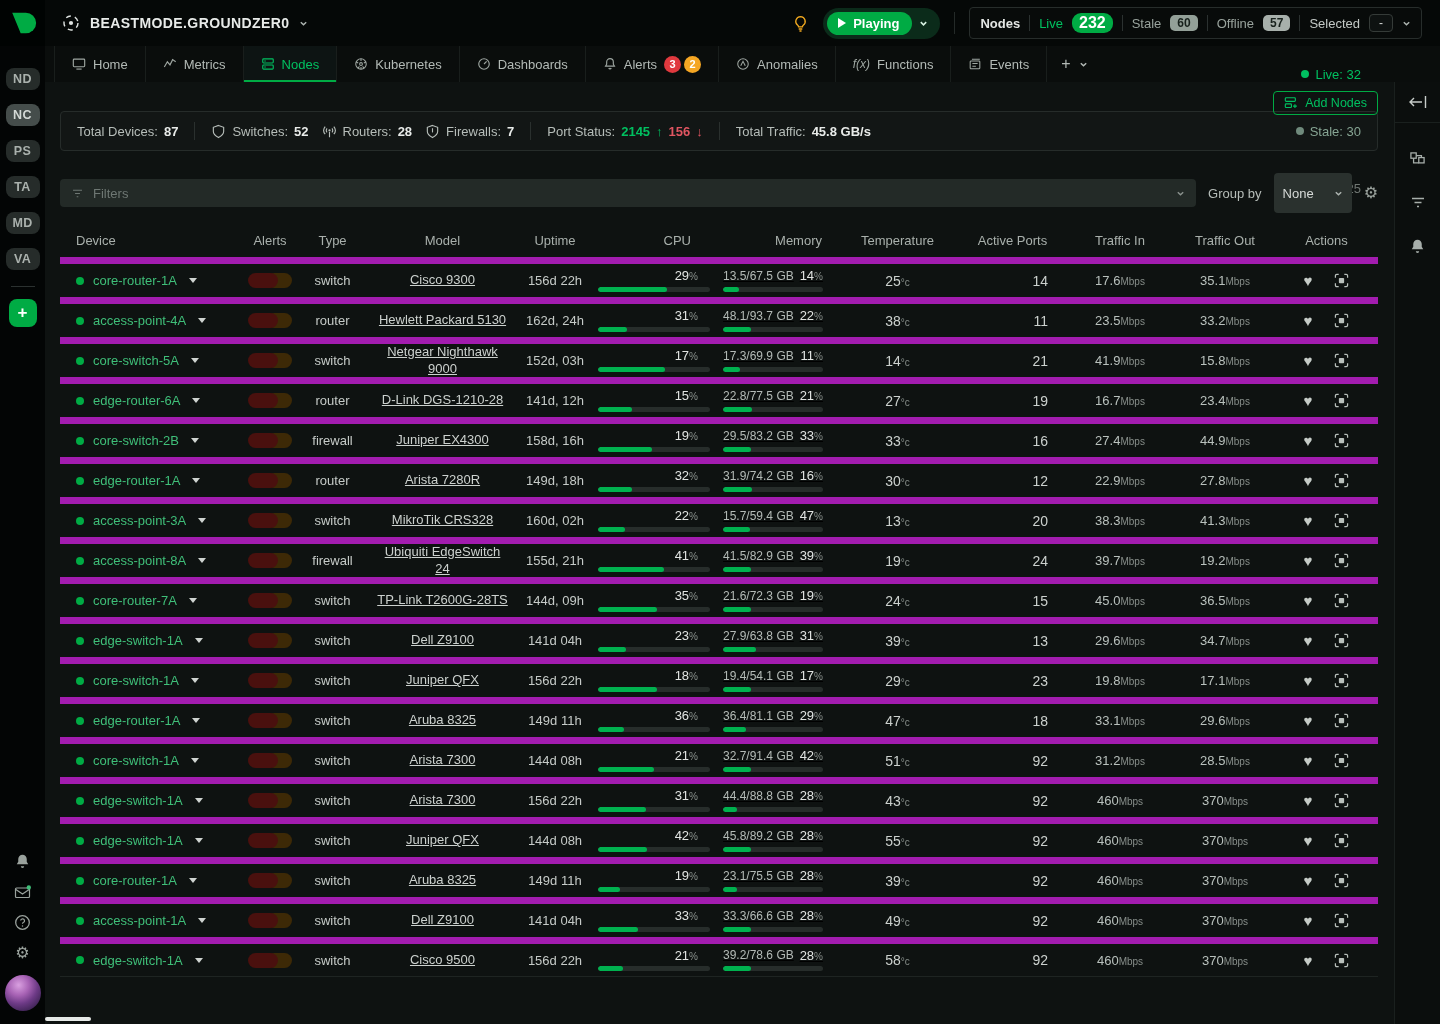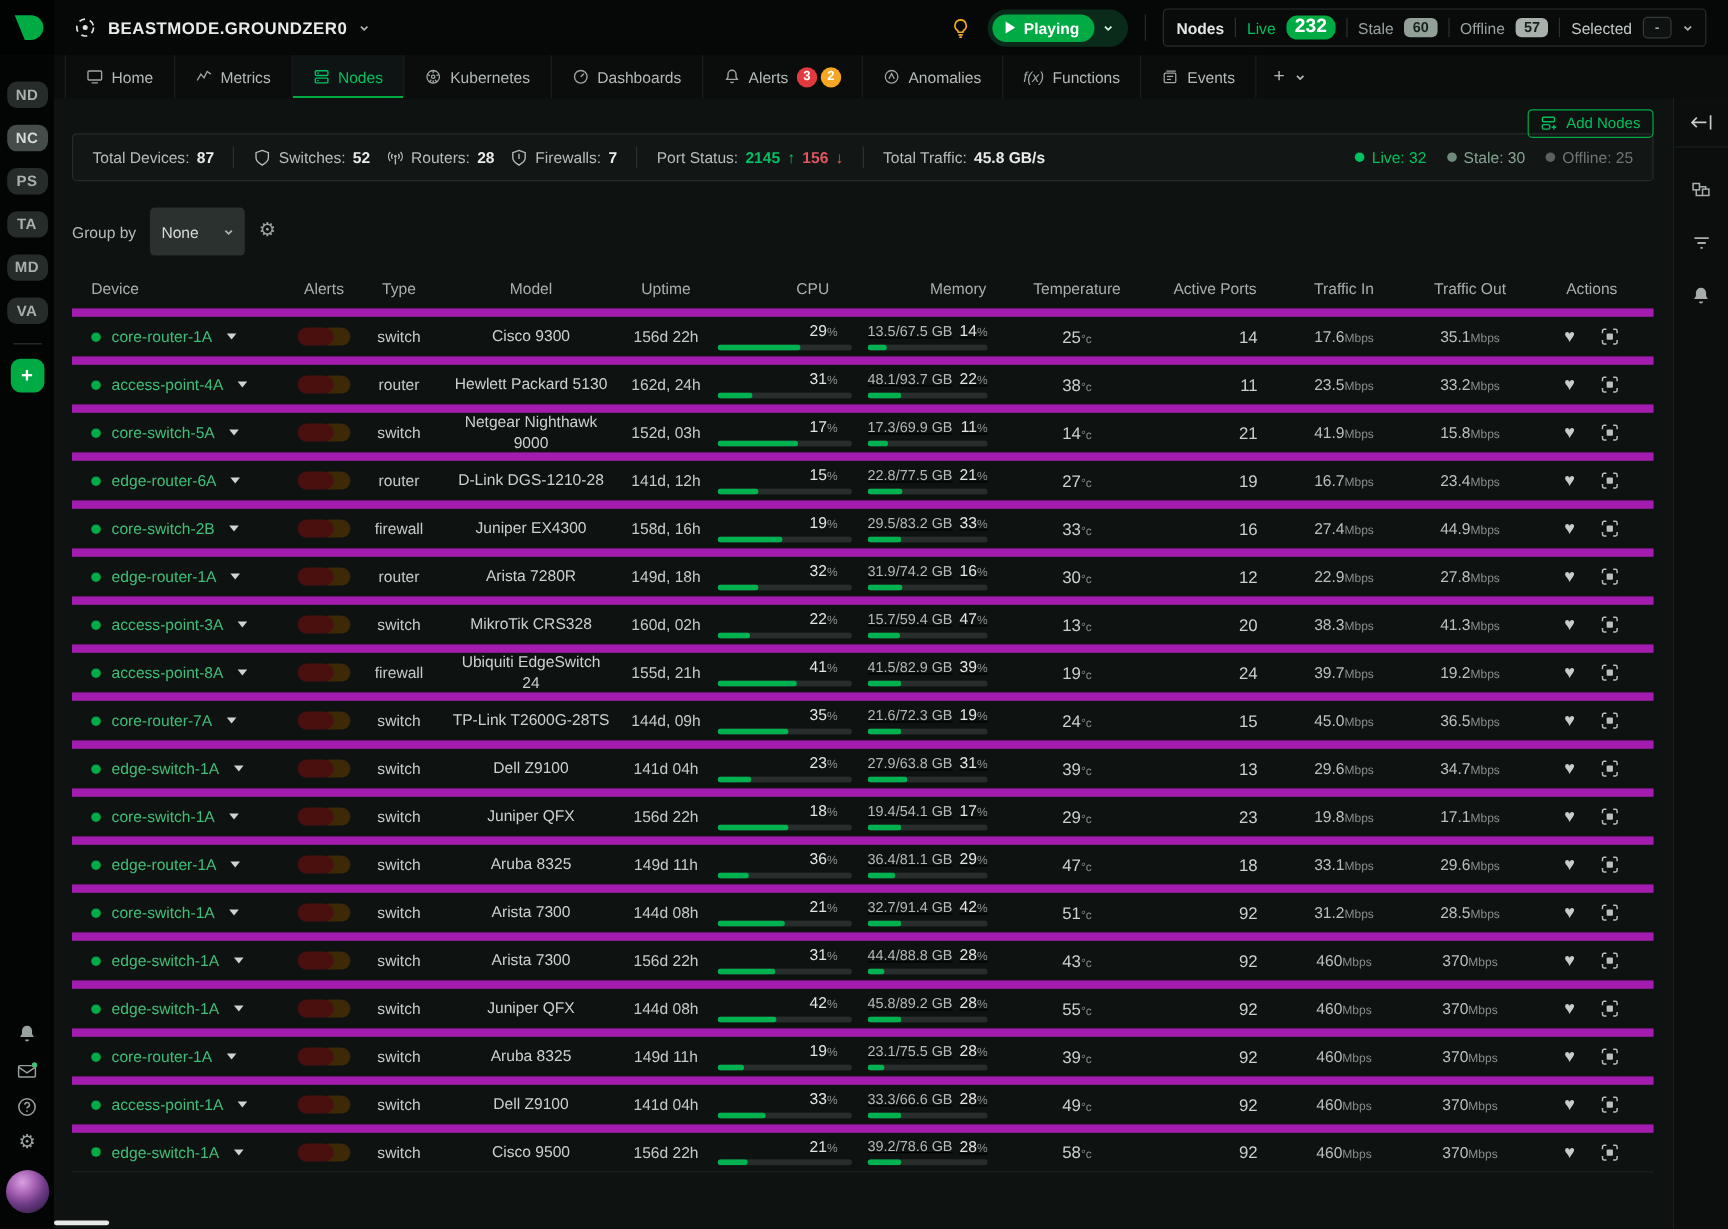--- a/index.html
+++ b/index.html
@@ -82,21 +82,21 @@
   
   .statsbar { margin-top:16px; height:40px; border:1px solid #262c2a; border-radius:4px; background:#121615;
      display:flex; align-items:center; padding:0 16px; gap:13px; font-size:13px; color:#b6bdb9; }
   .sv { font-weight:700; color:#e8ebe9; }
   .s-vdiv { width:1px; height:18px; background:#2a302e; margin:0 3px; }
   .s-item { display:flex; align-items:center; gap:6px; }
   .up-num { color:#00c060; font-weight:700; }
   .dn-num { color:#e05561; font-weight:700; }
   .arrow-up { color:#00c060; font-size:13px; }
   .arrow-dn { color:#e05561; font-size:13px; }
-  .stats-right { margin-left:auto; display:flex; align-items:flex-start; gap:17px; }
+  .stats-right { margin-left:auto; display:flex; align-items:flex-end; gap:42px;flex-direction:column; }
   .dot { width:8px; height:8px; border-radius:50%; display:inline-block; }
   .st-live { color:#00c060; } .st-live .dot { background:#00c060; }
   .st-stale { color:#86a493; } .st-stale .dot { background:#6f8a7c; }
   .st-off { color:#6f7672; } .st-off .dot { background:#5a615e; }
 
   
   .filterrow { margin-top:22px; display:flex; align-items:center; gap:12px; }
   .filter-input { flex:1; height:28px; background:#232a27; border-radius:4px; display:flex; align-items:center;
      padding:0 11px; gap:9px; }
   .filter-input input { background:transparent; border:none; outline:none; color:#aeb5b1; font-size:13px; flex:1;
@@ -116,21 +116,21 @@
   .tbody .row:last-child { border-bottom:1px solid #1e2422; }
   .c { text-align:center; font-size:13px; color:#c6cbc8; }
   .cell-device { display:flex; align-items:center; gap:9px; padding-left:16px; }
   .devdot { width:8px; height:8px; border-radius:50%; background:#00ab44; flex:0 0 8px; }
   .devname { color:#3fbf79; font-size:13px; cursor:pointer; }
   .devchev { width:0; height:0; border-left:4px solid transparent; border-right:4px solid transparent;
      border-top:5px solid #cfd4d1; margin-left:3px; cursor:pointer; }
   .cell-alerts { display:flex; justify-content:center; align-items:center; }
   .pill-red { width:30px; height:15px; border-radius:8px; background:#4a100e; position:relative; z-index:2; }
   .pill-amber { width:25px; height:15px; border-radius:8px; background:#3d2906; margin-left:-11px; z-index:1; }
-  .cell-model { text-align:center; font-size:13px; color:#ccd1ce; line-height:1.25; padding:0 12px; }
+  .cell-model { text-align:center; font-size:13px; color:#ccd1ce; line-height:1.25; padding:0 12px;text-decoration:underline; }
   .cpu-wrap { width:112px; margin-left:auto; margin-right:5px; }
   .pct-line { text-align:right; padding-right:12px; font-size:13px; color:#e2e5e3; line-height:1.1; }
   .pct-sign { font-size:10px; color:#8a918d; }
   .bar { height:5px; border-radius:3px; background:#272d2b; overflow:hidden; margin-top:3px; }
   .bar > i { display:block; height:100%; background:#00b14f; border-radius:3px; }
   .mem-wrap { width:100px; margin-left:8px; }
   .mem-line { display:flex; justify-content:space-between; align-items:center; line-height:1.1;text-decoration:underline; }
   .mem-txt { font-size:12px; color:#b4bbb7; white-space:nowrap; }
   .mem-pct { font-size:13px; color:#e2e5e3; }
   .cell-temp { text-align:center; font-size:14px; color:#ccd1ce; }
@@ -387,20 +387,29 @@
               <span>Stale: 30</span>
             </span>
           <span class="s-item st-off">
               <span class="dot"></span>
               <span>Offline: 25</span>
             </span>
         </span>
       </div>
 
       <div class="filterrow">
+        <div class="filter-input">
+          <svg width="13" height="13" viewBox="0 0 16 16" fill="none" stroke="#6e7773" stroke-width="1.5">
+              <path d="M2.5 4 h11 M5 8 h6 M7 12 h2"></path>
+            </svg>
+          <input placeholder="Filters" style="">
+          <svg class="chev" viewBox="0 0 10 10" fill="none" stroke="#8a918d" stroke-width="1.6">
+              <path d="M2 3.5 L5 6.5 L8 3.5"></path>
+            </svg>
+        </div>
         <span class="groupby-label">Group by</span>
         <div class="groupby-select">
           <span>None</span>
           <svg class="chev" viewBox="0 0 10 10" fill="none" stroke="#aeb5b1" stroke-width="1.6">
               <path d="M2 3.5 L5 6.5 L8 3.5"></path>
             </svg>
         </div>
         <span class="gear-glyph">⚙</span>
       </div>
 

